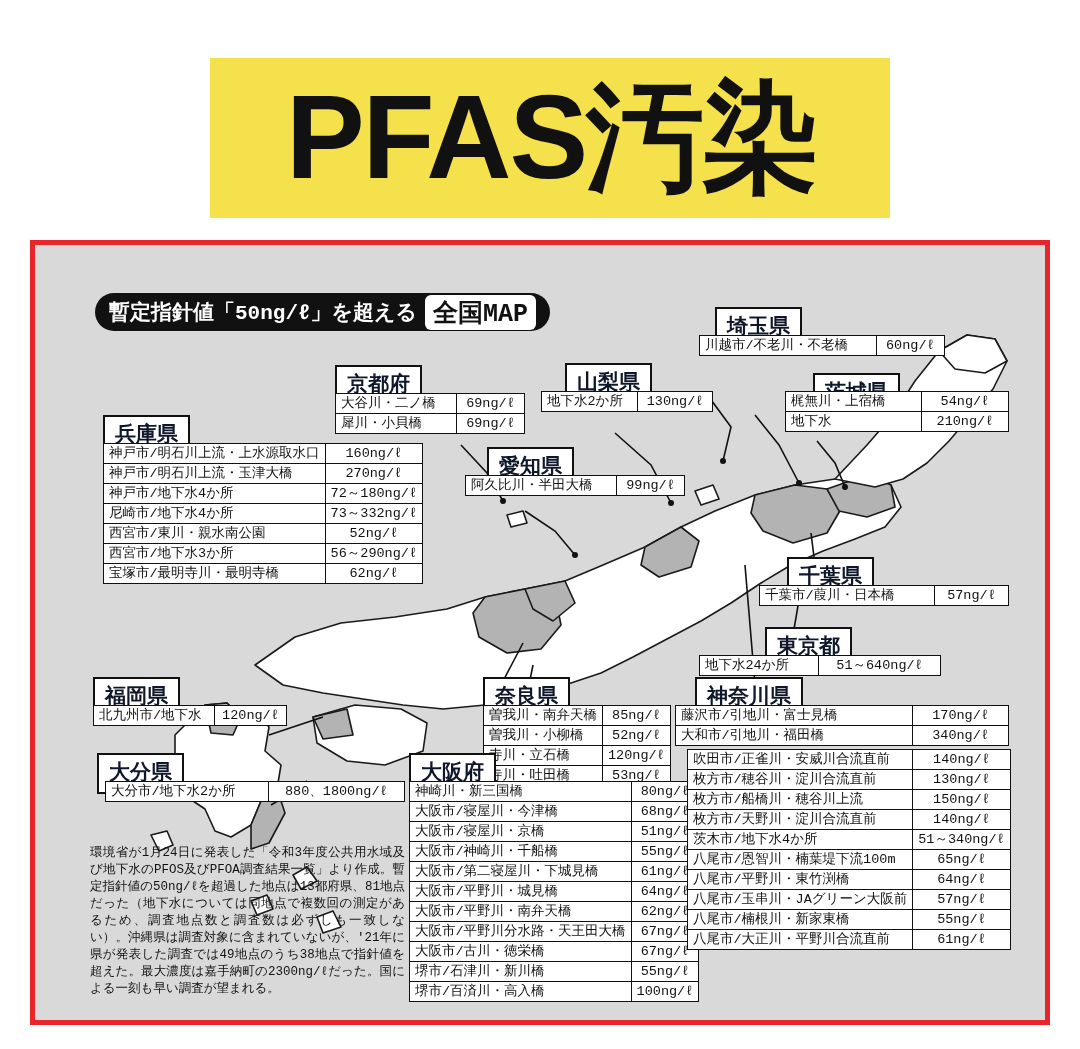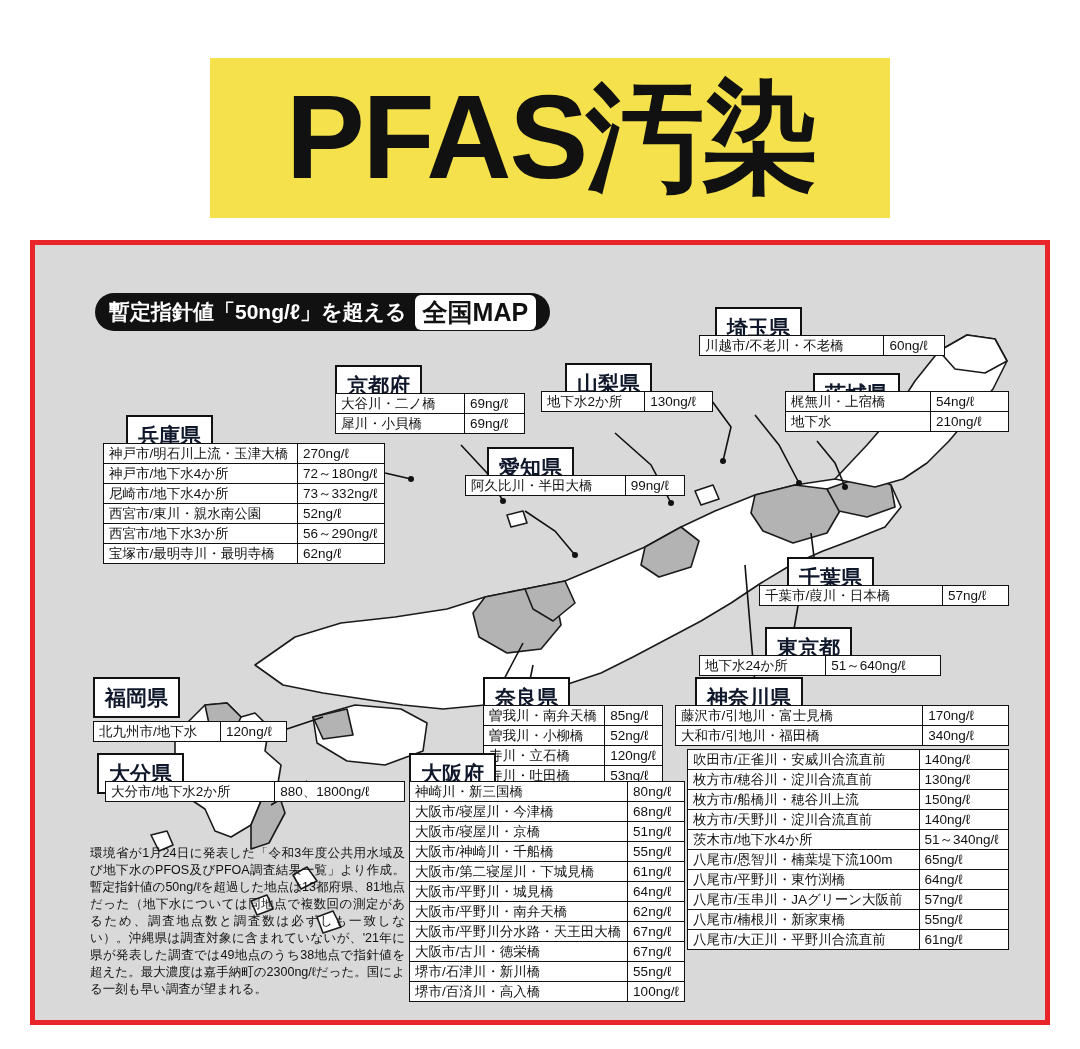--- a/index.html
+++ b/index.html
@@ -49,20 +49,21 @@
     border: 5px solid #e8252a;
     background: #d9d9d9;
     box-sizing: border-box;
   }
   #figure-inner {
     position: absolute;
     left: 0;
     top: 0;
     width: 846px;
     height: 775px;
+    font-family: Liberation Mono, monospace;
   }
 
   
   #map-canvas {
     position: absolute;
     left: 20px;
     top: 20px;
     width: 980px;
     height: 700px;
   }
@@ -118,21 +119,21 @@
     color: #111111;
     padding-left: 40px;
   }
   .data-table td {
     border: 1px solid #111111;
     padding: 1px 5px;
     white-space: nowrap;
     line-height: 17px;
   }
   .data-table td.place { text-align: left; }
-  .data-table td.value { text-align: left; }
+  .data-table td.value { text-align: center; }
 
   
   #footnote {
     position: absolute;
     left: 55px;
     top: 600px;
     width: 315px;
     font-size: 12.5px;
     line-height: 17px;
     color: #111111;
@@ -206,23 +207,27 @@
         <circle cx="744" cy="218" r="3"></circle>
         <circle cx="790" cy="222" r="3"></circle>
       </g>
     </svg>
 
     <div id="map-header">
       <span class="hdr-text">暫定指針値「50ng/ℓ」を超える</span>
       <span class="hdr-badge">全国MAP</span>
     </div>
 
-    <div class="pref-tag" style="left:68px; top:170px;margin-left:23px;">兵庫県</div>
+    <div class="pref-tag" style="left:68px; top:170px;">兵庫県</div>
     <table class="data-table" style="left:68px; top:198px; width:282px;">
       <tbody>
+          <tr>
+            <td class="place">神戸市/明石川上流・上水源取水口</td>
+            <td class="value">160ng/ℓ</td>
+          </tr>
       <tr>
             <td class="place">神戸市/明石川上流・玉津大橋</td>
             <td class="value">270ng/ℓ</td>
           </tr>
       <tr>
             <td class="place">神戸市/地下水4か所</td>
             <td class="value">72～180ng/ℓ</td>
           </tr>
       <tr>
             <td class="place">尼崎市/地下水4か所</td>
@@ -355,21 +360,21 @@
             <td class="value">53ng/ℓ</td>
           </tr>
       <tr>
             <td class="place">富雄川・芝</td>
             <td class="value">120ng/ℓ</td>
           </tr>
     </tbody>
       </table>
 
     <div class="pref-tag" style="left:58px; top:432px;">福岡県</div>
-    <table class="data-table" style="left:58px; top:476px; width:194px;">
+    <table class="data-table" style="left:58px; top:460px; width:194px;">
       <tbody>
           <tr>
             <td class="place">北九州市/地下水</td>
             <td class="value">120ng/ℓ</td>
           </tr>
     </tbody>
       </table>
 
     <div class="pref-tag" style="left:62px; top:508px;">大分県</div>
     <table class="data-table" style="left:70px; top:536px; width:300px;">

